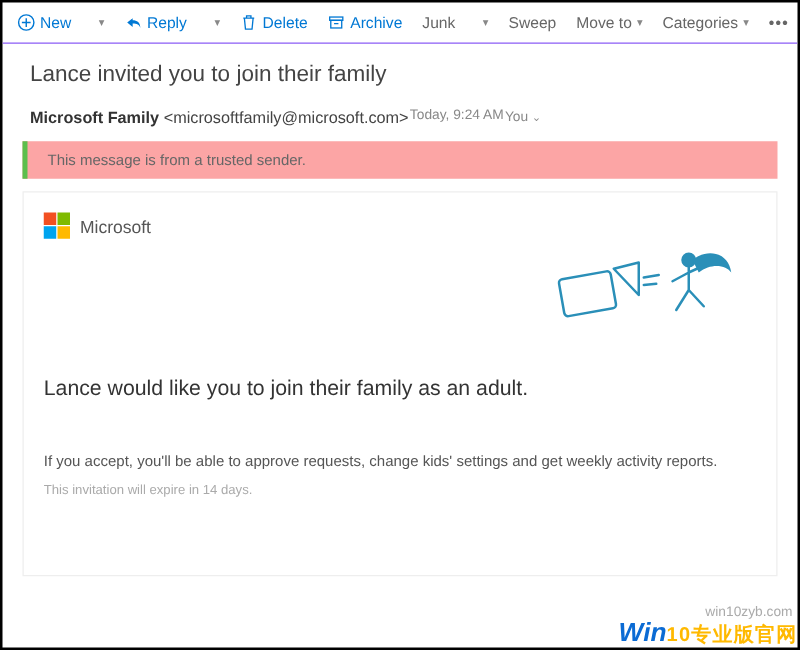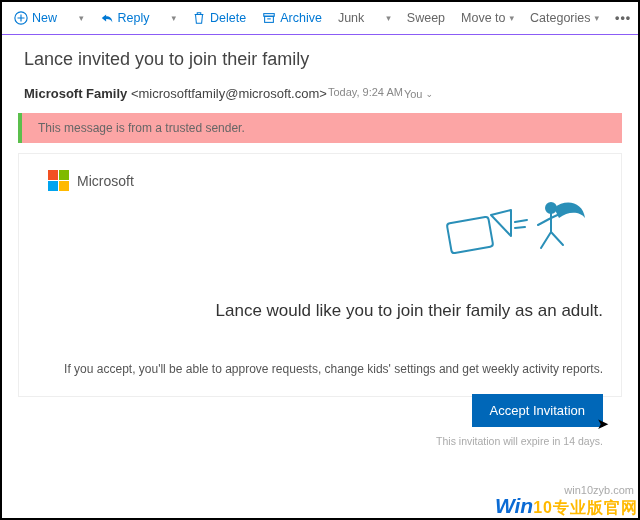--- a/index.html
+++ b/index.html
@@ -17,21 +17,21 @@
   .sender-row { display: flex; align-items: flex-start; margin: 0 0 12px 22px; gap: 10px; }
   .avatar { width: 38px; height: 38px; border-radius: 50%; background: #0078d4; color: #fff; display: flex; align-items: center; justify-content: center; font-size: 14px; font-weight: 500; }
   .sender-meta { display: flex; gap: 1px; }
   .sender-name { font-size: 13px; color: #333; font-weight: 600; }
   .sender-name .addr { font-weight: 400; color: #444; }
   .sender-date { font-size: 11px; color: #888; }
   .sender-you { font-size: 11px; color: #888; display:flex; align-items:center; gap:3px;}
 
   .trusted { margin: 8px 16px 10px 16px; border-left: 4px solid #5bbf4c; background: #fca5a5; padding: 8px 16px; font-size: 12px; color: #666; }
 
-  .card { margin: 0 16px 0 16px; border: 1px solid #eee; padding: 16px 18px 10px 29px; position: relative; height: 244px; text-align: right; }
+  .card { margin: 0 16px 0 16px; border: 1px solid #eee; padding: 16px 18px 10px 16px; position: relative; height: 308px; }
   .ms-brand { display: flex; align-items: center; gap: 8px; font-size: 14px; color: #555; font-weight: 500; }
   .ms-logo { display: grid; grid-template-columns: 10px 10px; grid-template-rows: 10px 10px; gap: 1px; }
   .ms-logo span:nth-child(1){background:#f25022;} .ms-logo span:nth-child(2){background:#7fba00;}
   .ms-logo span:nth-child(3){background:#00a4ef;} .ms-logo span:nth-child(4){background:#ffb900;}
   .hero { position:absolute; right:30px; top:36px; width:150px; height:72px; }
   .hero svg { width:100%; height:100%; }
   .card-title { font-size: 17px; color: #333; margin-top: 110px; }
   .card-body { font-size: 12px; color: #555; margin-top: 40px; line-height: 1.4; }
   .accept-btn { display:inline-block; background:#0067b8; color:#fff; font-size:13px; padding:9px 18px; margin-top:16px; cursor:pointer; position:relative; }
   .cursor { position:absolute; right:-6px; bottom:-6px; font-size:15px; color:#000; }
@@ -151,23 +151,19 @@
       <g stroke="#2a8fb8" stroke-width="2" fill="#2a8fb8" stroke-linecap="round">
         <circle cx="110" cy="18" r="5"></circle>
         <path d="M110 23 L110 42 M110 28 L97 35 M110 28 L123 22 M110 42 L100 58 M110 42 L122 55" fill="none"></path>
         <path d="M113 18 C125 8 142 12 144 28 C140 22 128 20 118 28" fill="#2a8fb8" stroke="none"></path>
       </g>
     </svg>
   </div>
 
   <div class="card-title">Lance would like you to join their family as an adult.</div>
   <div class="card-body">If you accept, you'll be able to approve requests, change kids' settings and get weekly activity reports.</div>
-  <div class="accept-btn">
-    <span>Accept Invitation</span>
-    <span class="cursor">➤</span>
-  </div>
   <div class="expiry">This invitation will expire in 14 days.</div>
 </div>
 
 <div class="wm1">win10zyb.com</div>
 <div class="wm2">
   <span class="w">Win</span><span class="r">10专业版官网</span>
 </div>
 
 </body></html>

